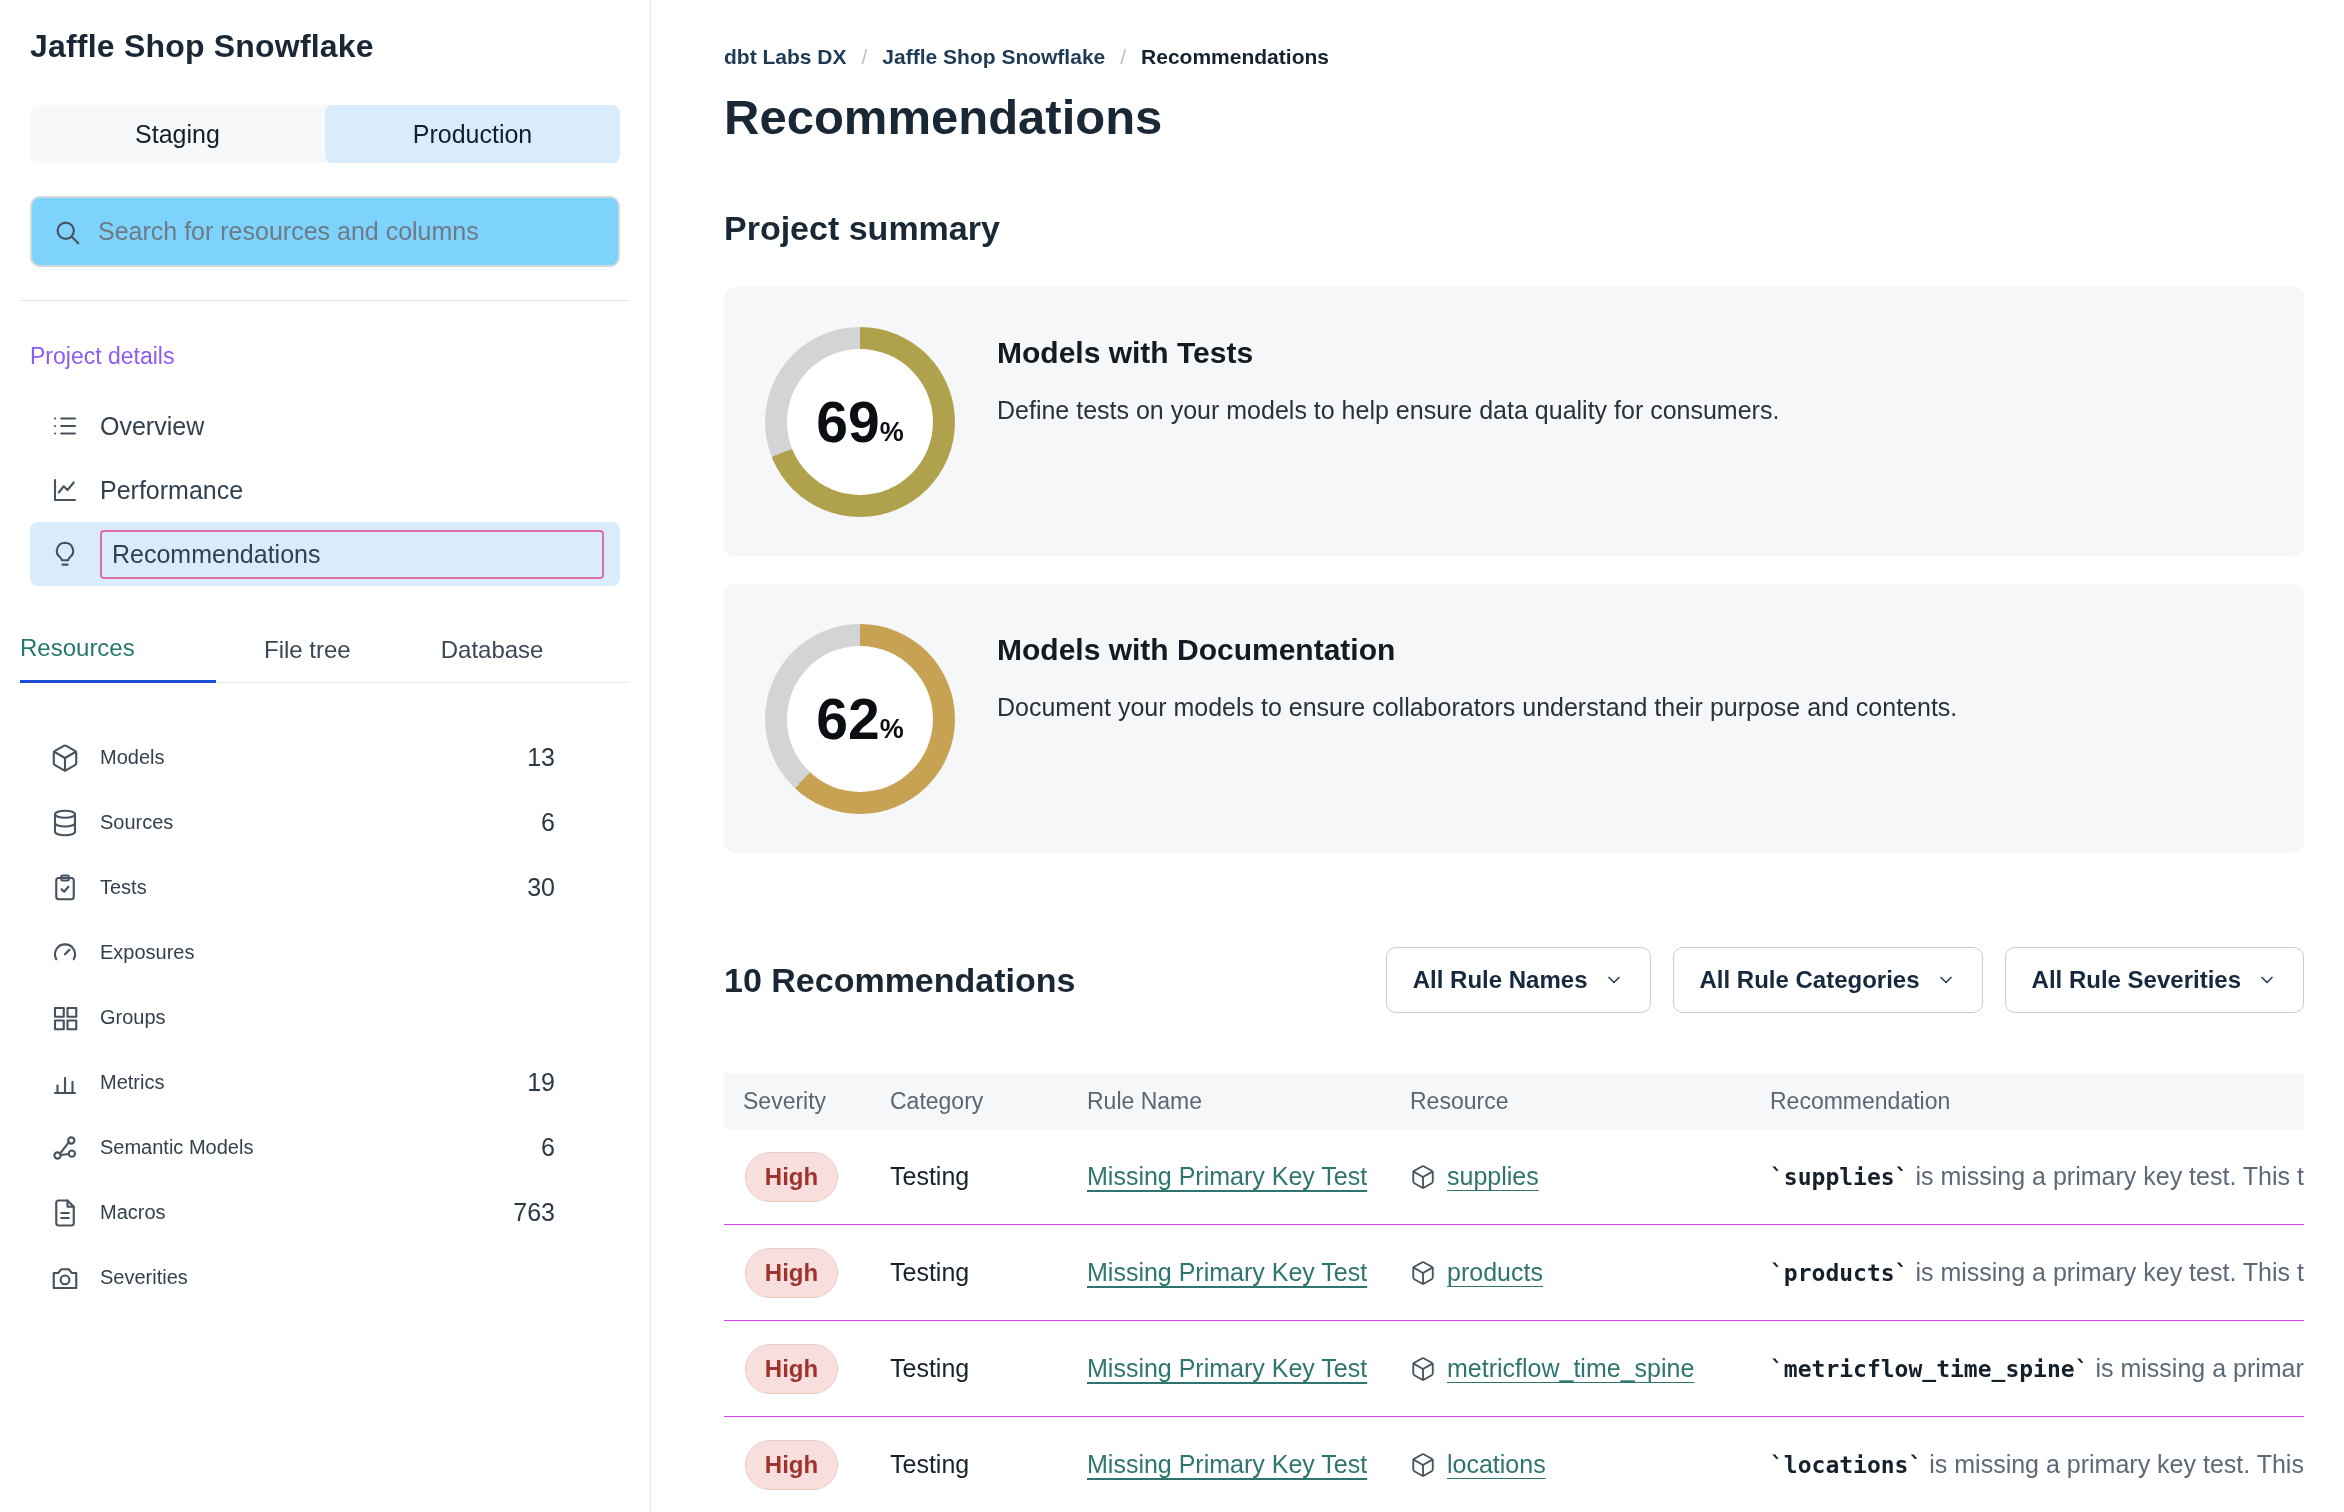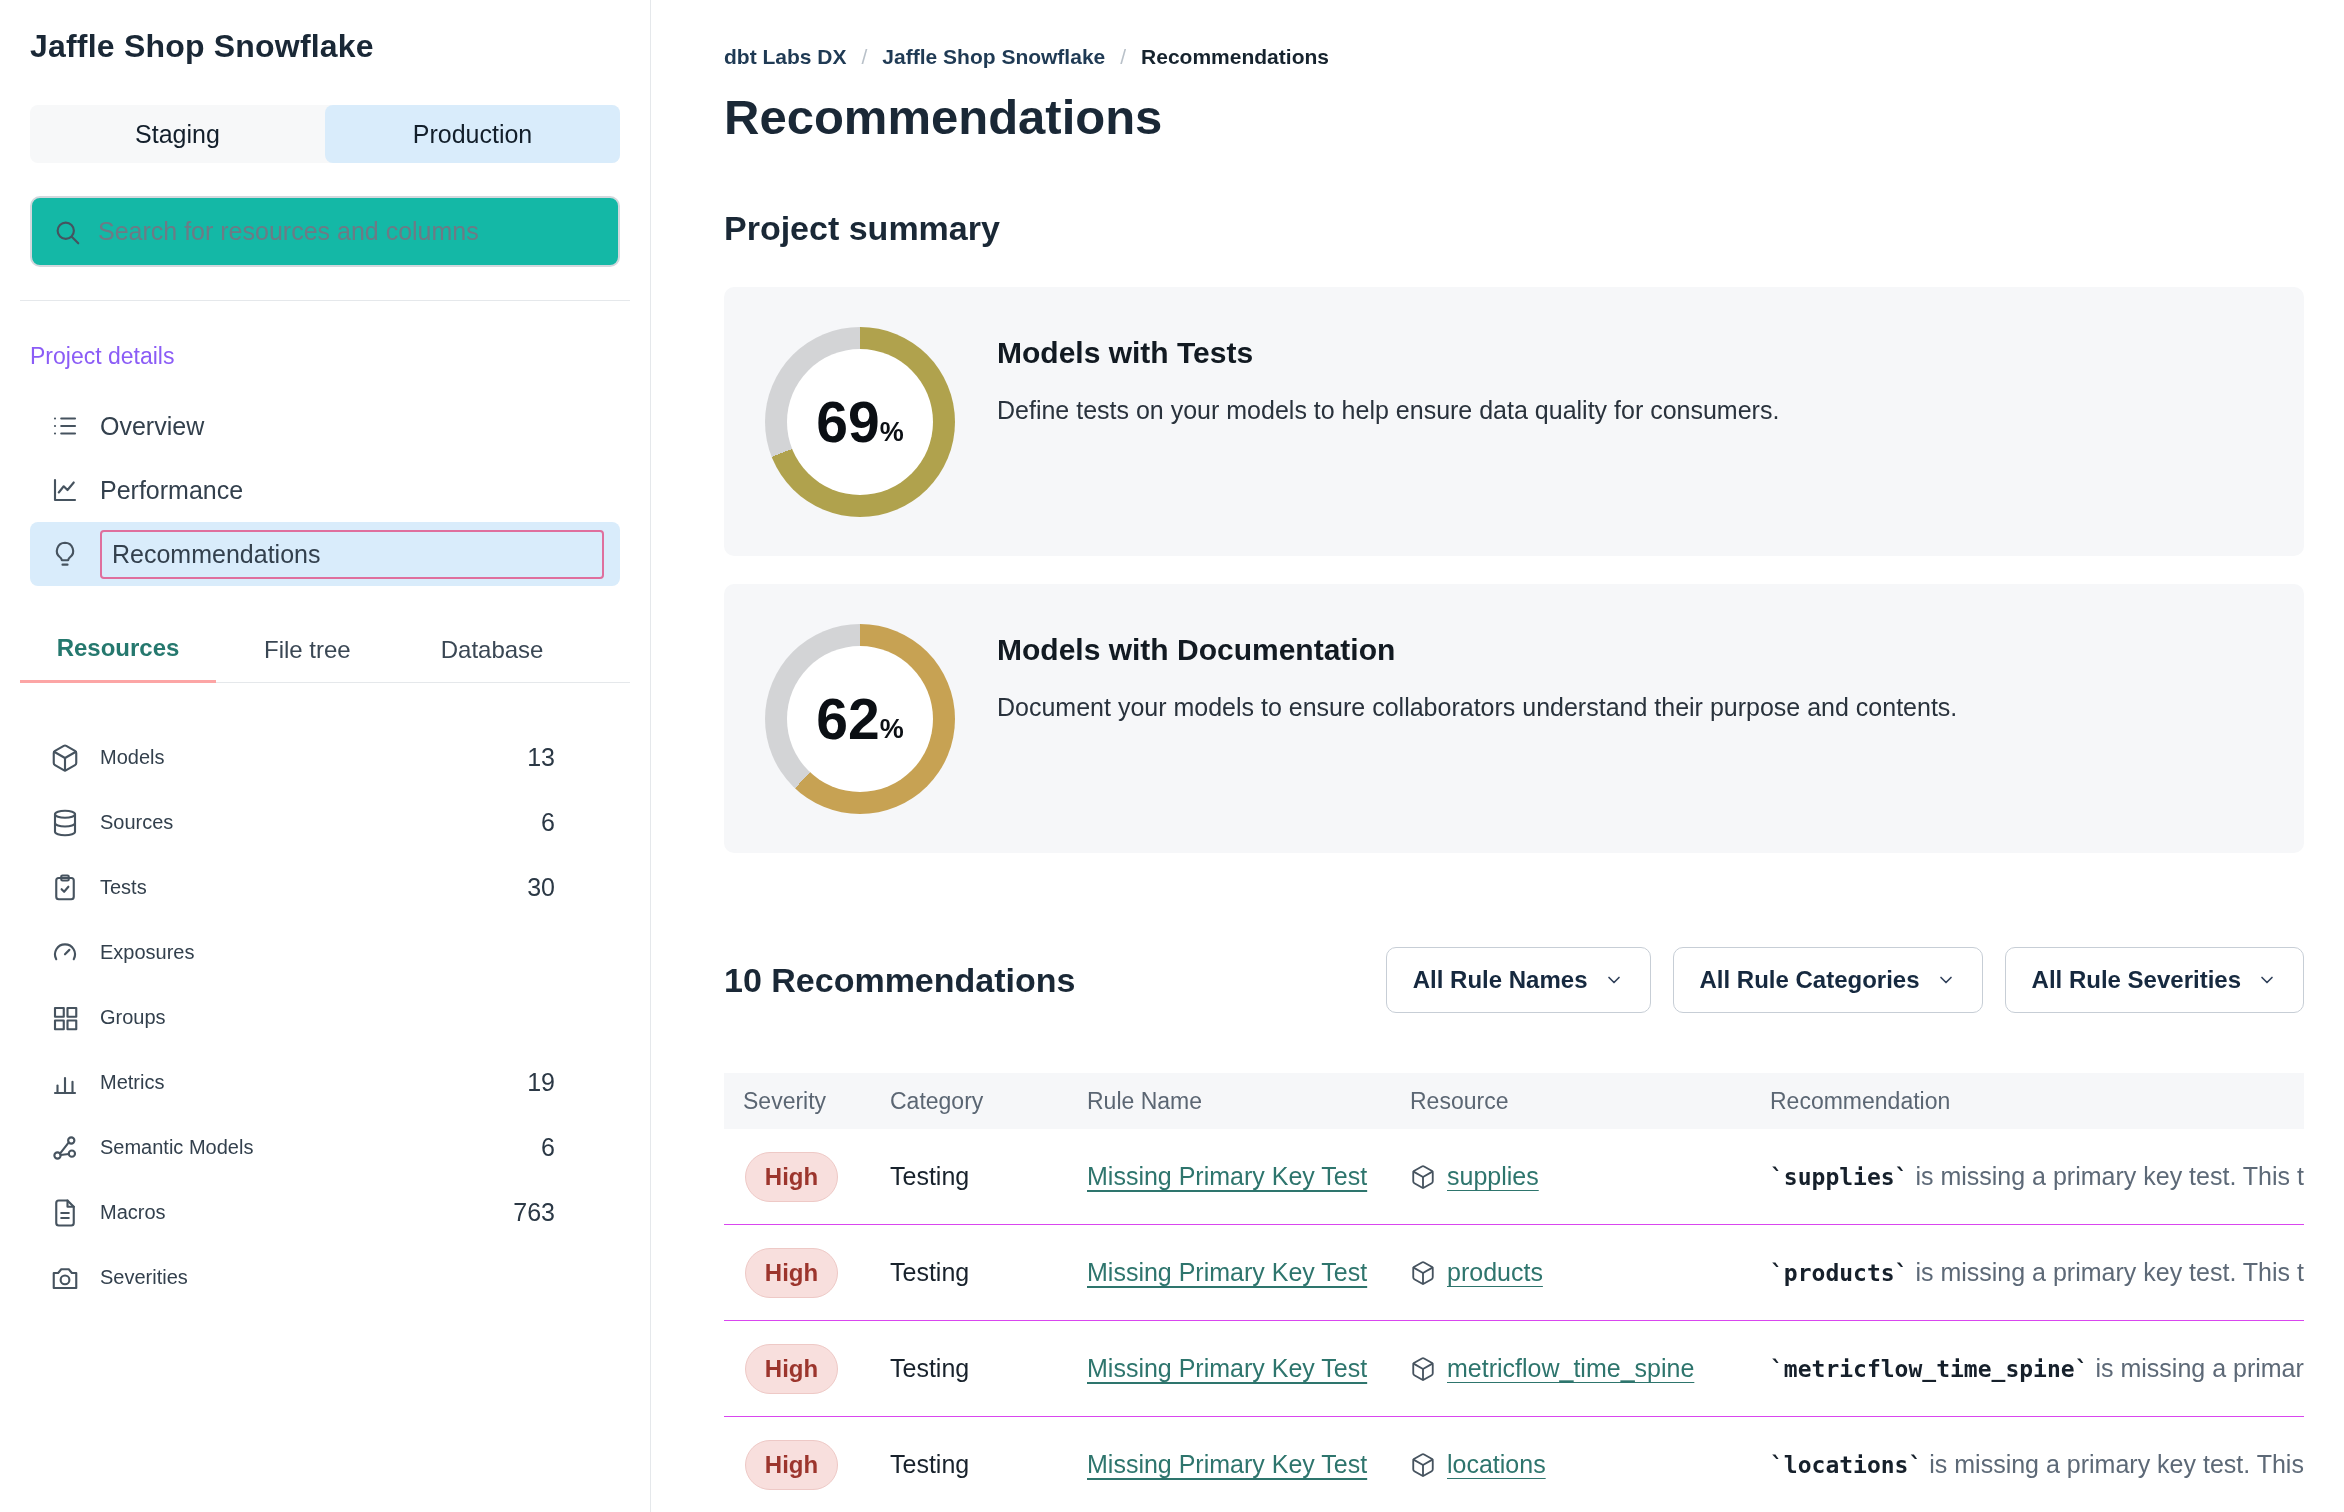--- a/index.html
+++ b/index.html
@@ -9,39 +9,39 @@
 
   
   .sidebar { width:651px; min-width:651px; height:1512px; border-right:1px solid #e5e8eb;
              padding:28px 30px 0 30px; }
   .proj-title { font-size:32px; font-weight:700; color:#1a2836; letter-spacing:.2px; }
   .seg-ctl { display:flex; height:58px; margin-top:40px; background:#f7f8f9; border-radius:8px; }
   .seg { flex:1; display:flex; align-items:center; justify-content:center; font-size:25px;
          color:#131f2b; cursor:pointer; border-radius:8px; }
   .seg.active { background:#d9ecfb; }
   .search-box { margin-top:33px; height:71px; border:2px solid #d3d8dd; border-radius:10px;
-                display:flex; align-items:center; gap:16px; padding:0 20px; background:#14b8a6; }
+                display:flex; align-items:center; gap:16px; padding:0 20px; background:#7dd3fc; }
   .search-box input { border:none; outline:none; font-size:25px; flex:1; color:#33404d;
                       font-family:"Liberation Sans", sans-serif; background:transparent; }
   .search-box input::placeholder { color:#6e7a85; }
   .side-divider { border:none; border-top:1px solid #e5e8eb; margin:33px -10px 0 -10px; }
   .section-label { margin-top:42px; font-size:23px; color:#8b5cf6; }
   .proj-nav { margin-top:24px; }
   .nav-item { height:64px; display:flex; align-items:center; gap:20px; padding-left:20px;
               font-size:25px; color:#33404d; cursor:pointer; border-radius:8px; }
   .nav-item.selected { background:#d9ecfb; }
   .nav-item.selected .focus-ring { flex:1; margin-right:16px; border:2px solid #df6f9d;
               border-radius:4px; padding:8px 10px; }
   .icon { display:inline-flex; flex:none; }
   .icon svg { stroke:#46535f; fill:none; stroke-width:1.7; stroke-linecap:round; stroke-linejoin:round; }
 
   .res-tabs { display:flex; align-items:flex-end; margin:48px -10px 0 -10px; border-bottom:1px solid #e5e8eb; }
   .res-tab { font-size:24px; color:#3a4754; padding-bottom:18px; cursor:pointer; }
-  .res-tab.t1 { width:196px; text-align:center; color:#25786e; font-weight:700;
-                border-bottom:3px solid #fca5a5; margin-bottom:-1px; }
+  .res-tab.t1 { width:196px; text-align:left; color:#25786e; font-weight:400;
+                border-bottom:3px solid #1d4ed8; margin-bottom:-1px; }
   .res-tab.t2 { margin-left:48px; }
   .res-tab.t3 { margin-left:90px; }
 
   .res-list { margin-top:42px; }
   .res-row { height:65px; display:flex; align-items:center; padding-left:20px; cursor:pointer; }
   .res-row .lbl { margin-left:20px; font-size:20px; color:#33404d;text-align:right; }
   .res-row .cnt { margin-left:auto; margin-right:65px; font-size:25px; color:#2b3845; }
 
   
   .main { flex:1; padding:45px 0 0 73px; overflow:hidden; position:relative; }

